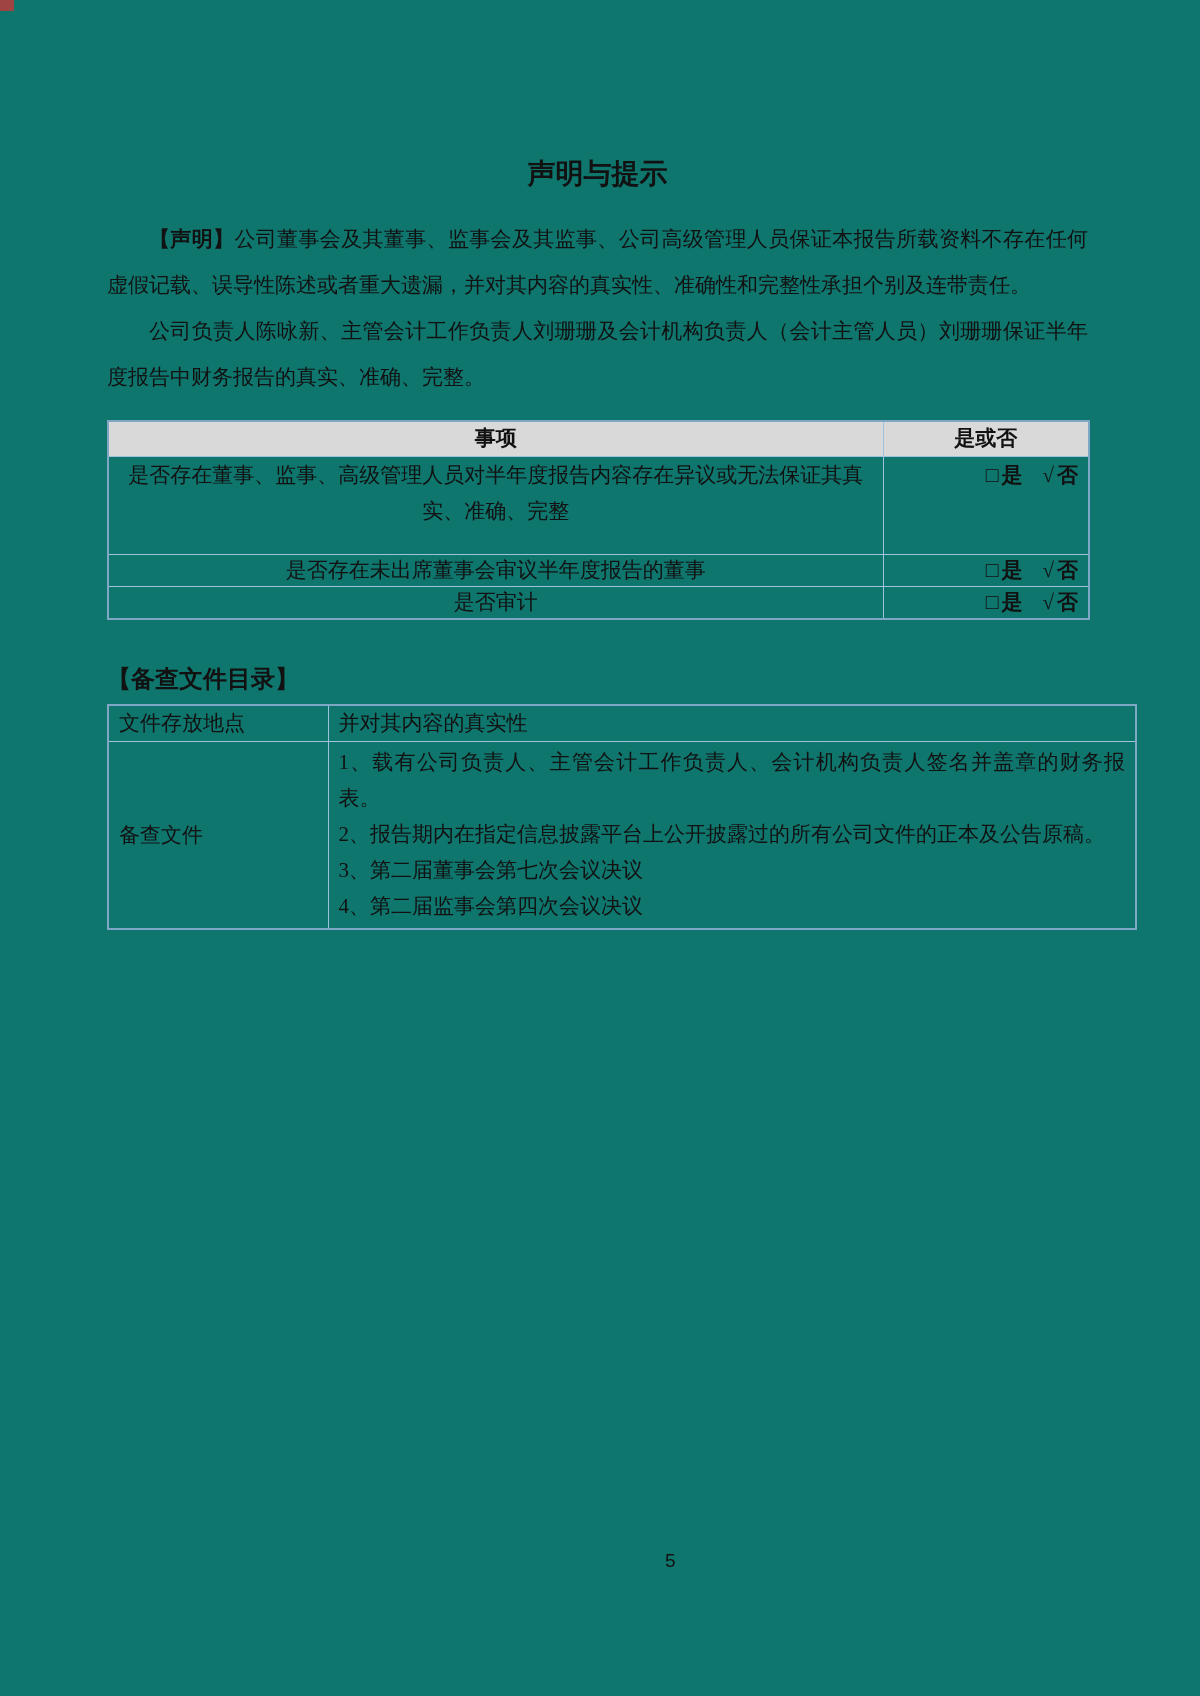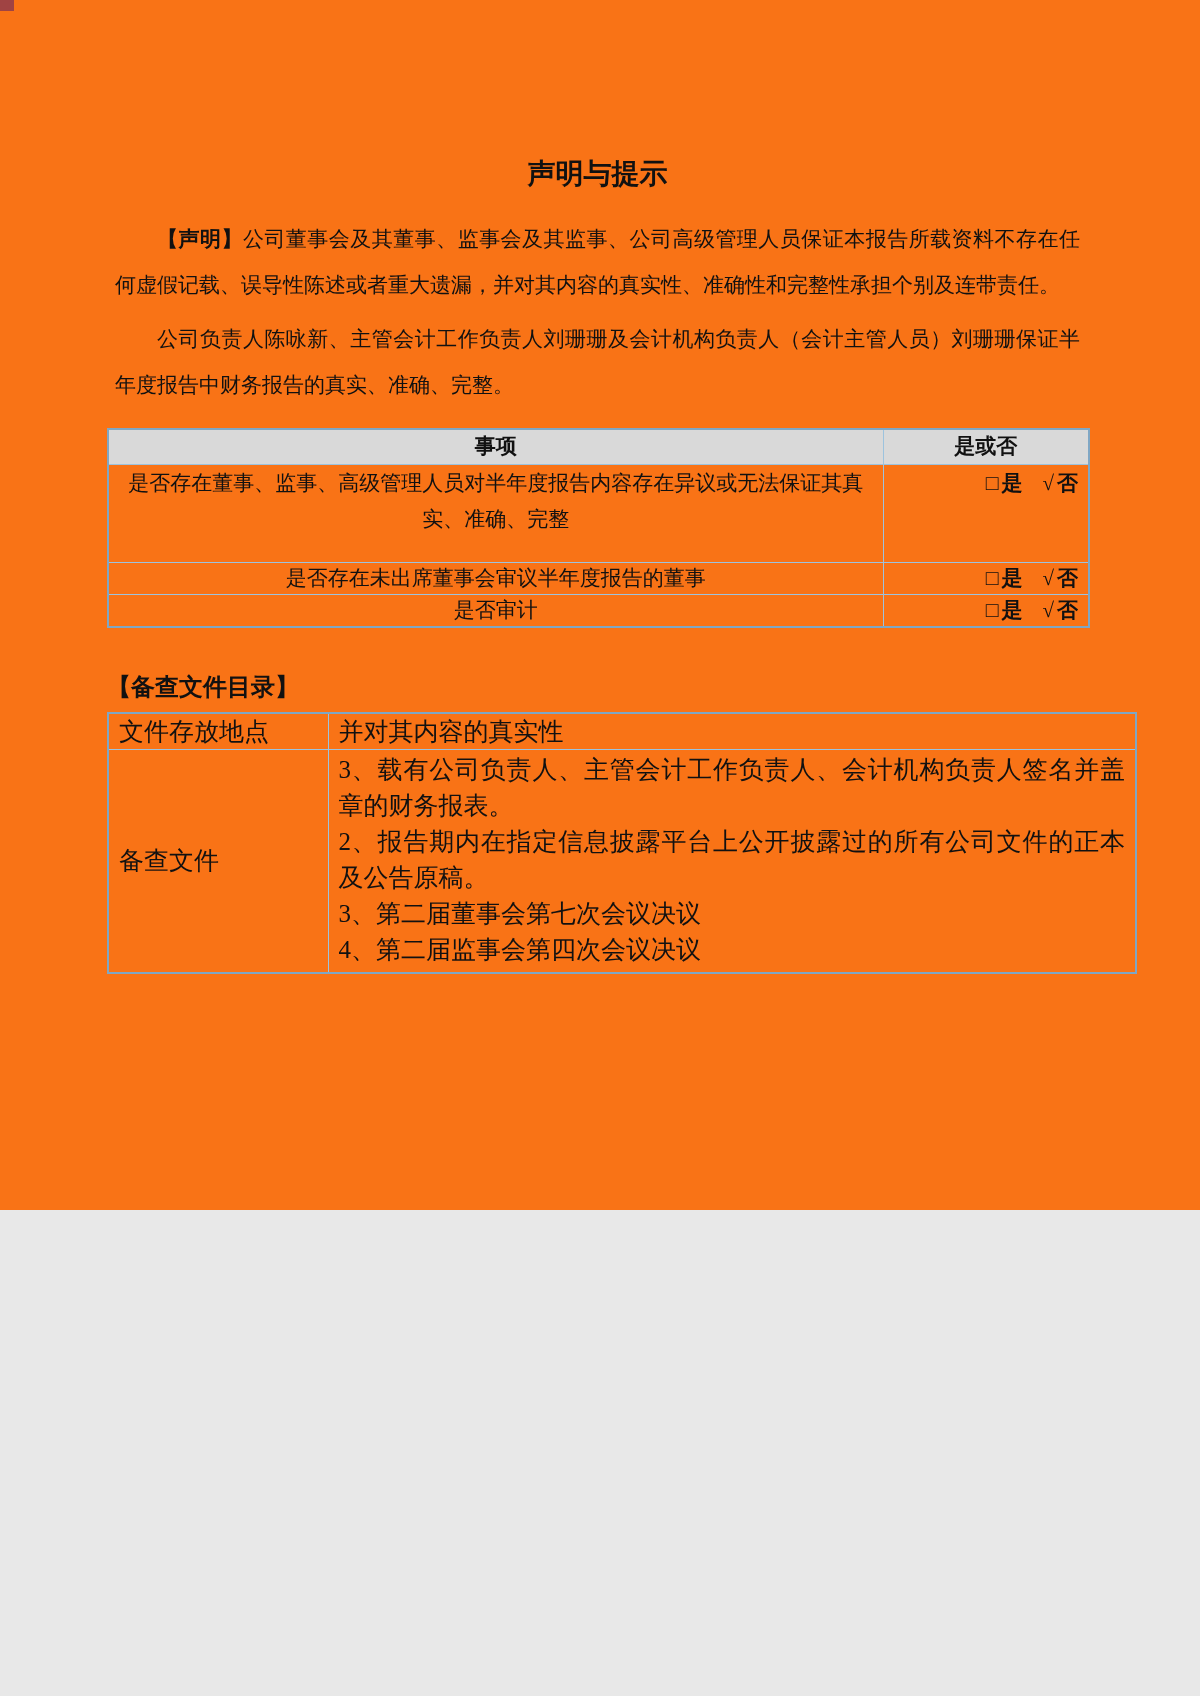--- a/index.html
+++ b/index.html
@@ -7,23 +7,23 @@
     --table-border-inner:#9DC3DE;
     --header-bg:#D9D9D9;
     --corner-mark:#A04343;
     --text:#111111;
   }
   *{box-sizing:border-box;}
   html,body{margin:0;padding:0;background:#e8e8e8;}
   .page{
     position:relative;
     width:1200px;
-    height:1210px;
+    height:1696px;
     margin:0 auto;
-    background:#f97316;
+    background:#0f766e;
     color:var(--text);
     font-family:"Liberation Serif","DejaVu Serif",serif;
     overflow:hidden;
   }
   .corner-mark{
     position:absolute;
     top:0;left:0;
     width:14px;height:11px;
     background:var(--corner-mark);
   }
@@ -32,21 +32,21 @@
   }
   .doc-title{
     margin:156px 0 0 0;
     text-align:center;
     font-size:28px;
     line-height:36px;
     font-weight:bold;
     font-family:"Liberation Sans","DejaVu Sans",sans-serif;
   }
   .para{
-    margin:8px;
+    margin:0;
     font-size:21px;
     line-height:46px;
     text-align:justify;
     text-indent:2em;
   }
   .para.first{margin-top:24px;}
   .para b{font-weight:bold;}
 
   table{
     border-collapse:collapse;
@@ -89,21 +89,21 @@
     line-height:34px;
     font-weight:bold;
   }
   .docs-table{
     margin-top:8px;
     width:1028px;
     border:2px solid var(--table-border);
   }
   .docs-table td{
     border:1px solid var(--table-border-inner);
-    font-size:25px;
+    font-size:21px;
     line-height:36px;
     padding:0 10px;
     text-align:left;
   }
   .docs-table td.label-cell{vertical-align:middle;}
   .docs-table tr.loc-row td{height:37px;line-height:35px;vertical-align:middle;}
   .docs-table td.files-cell{vertical-align:top;padding-top:2px;padding-bottom:4px;}
   .docs-table td.files-cell p{margin:0;text-align:justify;}
 
   .page-number{
@@ -171,21 +171,21 @@
           <col style="width:808px">
         </colgroup>
       <tbody>
         <tr class="loc-row">
           <td class="label-cell">文件存放地点</td>
           <td>并对其内容的真实性</td>
         </tr>
         <tr>
           <td class="label-cell">备查文件</td>
           <td class="files-cell">
-            <p>3、载有公司负责人、主管会计工作负责人、会计机构负责人签名并盖章的财务报表。</p>
+            <p>1、载有公司负责人、主管会计工作负责人、会计机构负责人签名并盖章的财务报表。</p>
             <p>2、报告期内在指定信息披露平台上公开披露过的所有公司文件的正本及公告原稿。</p>
             <p>3、第二届董事会第七次会议决议</p>
             <p>4、第二届监事会第四次会议决议</p>
           </td>
         </tr>
       </tbody>
     </table>
 
   </div>
 

